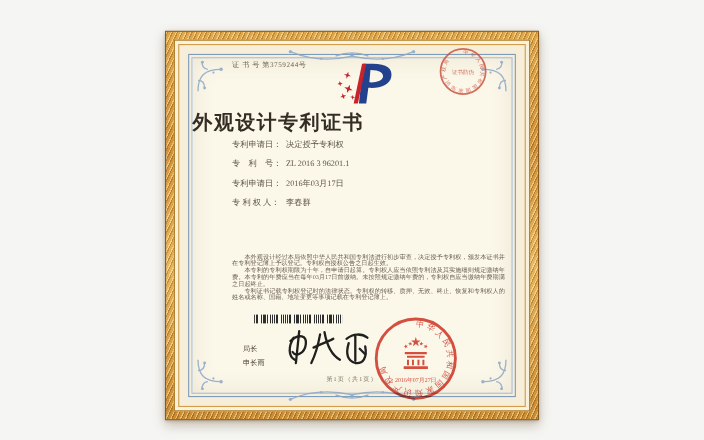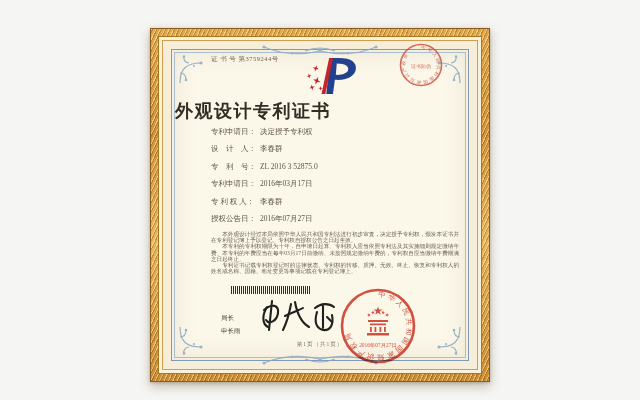--- a/index.html
+++ b/index.html
@@ -171,33 +171,27 @@
                 </g>
               </svg>
 
               <div class="title">外观设计专利证书</div>
 
               <div class="fields">
                 <div class="frow">
                   <span class="flabel">专利申请日：</span><span class="fvalue">决定授予专利权</span>
                 </div>
                 <div class="frow">
-                  <span class="flabel">设　计　人：</span><span class="fvalue">李春群</span>
-                </div>
-                <div class="frow">
-                  <span class="flabel">专　利　号：</span><span class="fvalue">ZL 2016 3 52875.0</span>
+                  <span class="flabel">专　利　号：</span><span class="fvalue">ZL 2016 3 96201.1</span>
                 </div>
                 <div class="frow">
                   <span class="flabel">专利申请日：</span><span class="fvalue">2016年03月17日</span>
                 </div>
                 <div class="frow">
                   <span class="flabel">专 利 权 人：</span><span class="fvalue">李春群</span>
-                </div>
-                <div class="frow">
-                  <span class="flabel">授权公告日：</span><span class="fvalue">2016年07月27日</span>
                 </div>
               </div>
 
               <div class="bodytxt">
                 <p>本外观设计经过本局依照中华人民共和国专利法进行初步审查，决定授予专利权，颁发本证书并在专利登记簿上予以登记。专利权自授权公告之日起生效。</p>
                 <p>本专利的专利权期限为十年，自申请日起算。专利权人应当依照专利法及其实施细则规定缴纳年费。本专利的年费应当在每年03月17日前缴纳。未按照规定缴纳年费的，专利权自应当缴纳年费期满之日起终止。</p>
                 <p>专利证书记载专利权登记时的法律状态。专利权的转移、质押、无效、终止、恢复和专利权人的姓名或名称、国籍、地址变更等事项记载在专利登记簿上。</p>
               </div>
 
               <div class="barcode"></div>

